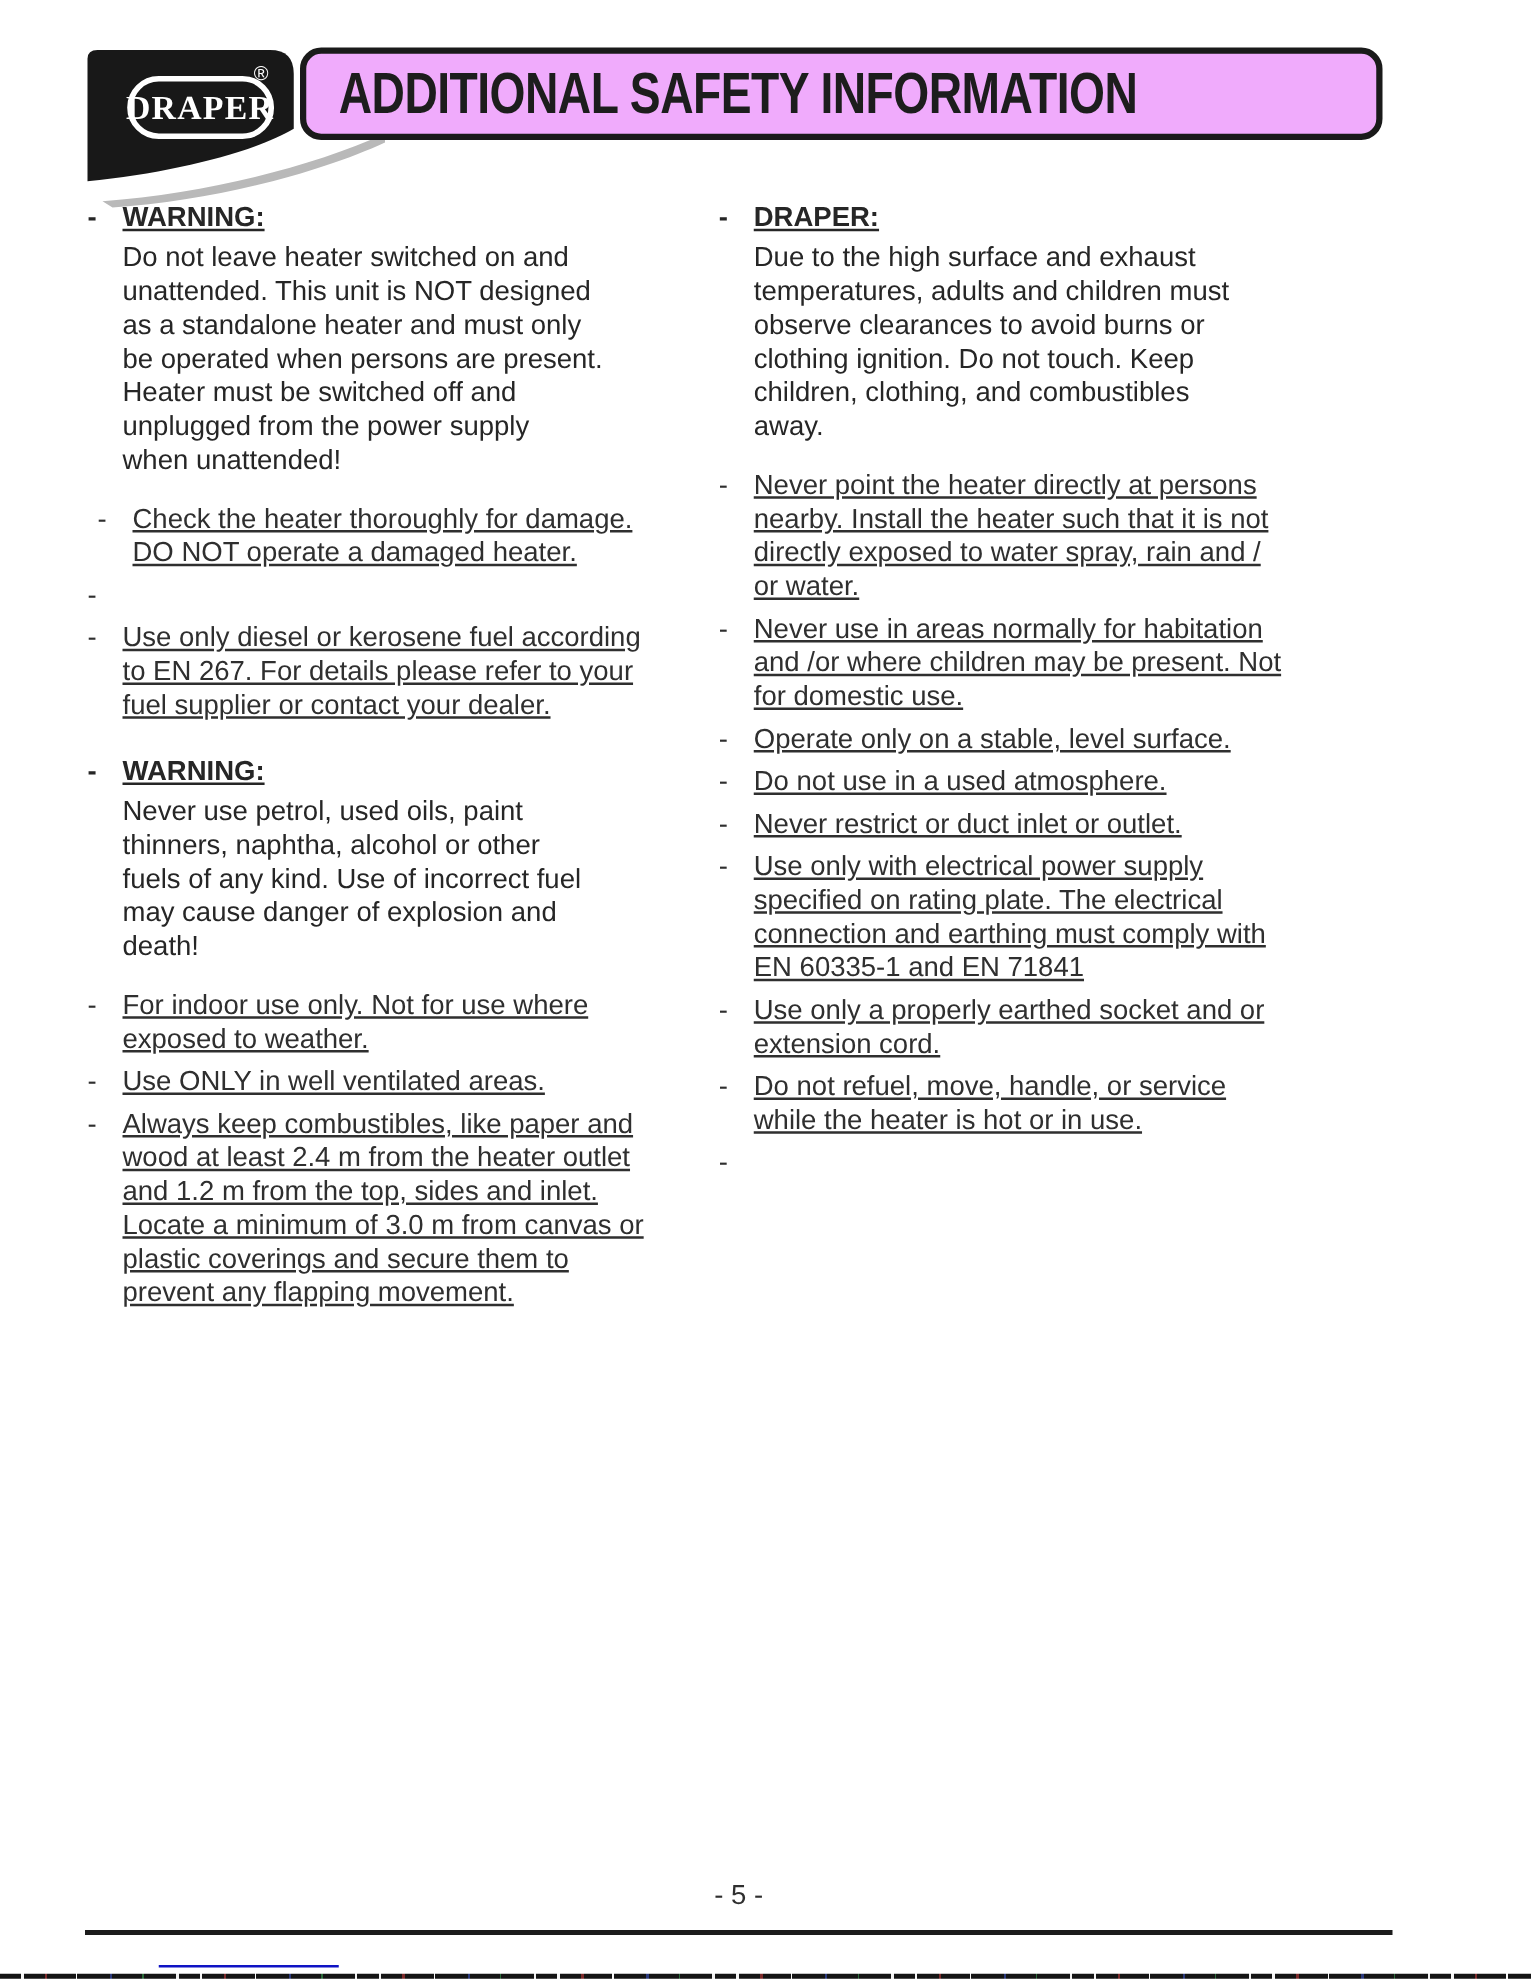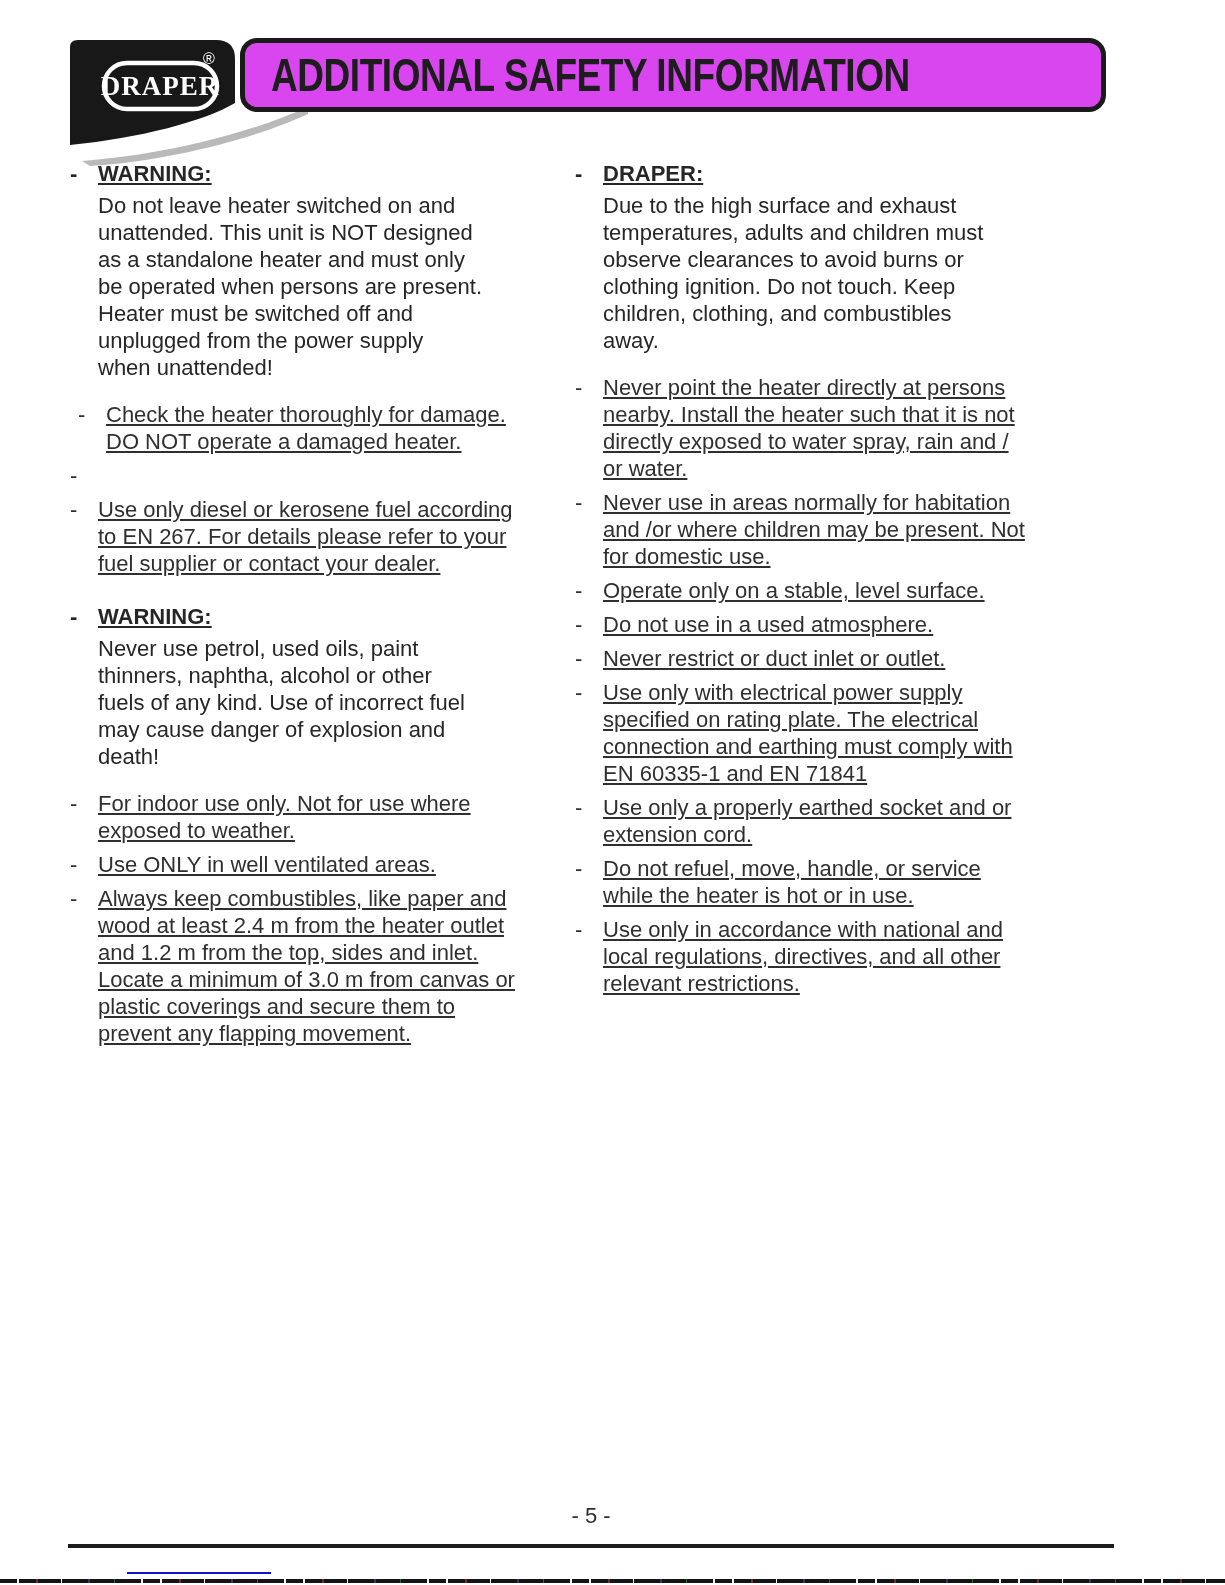--- a/index.html
+++ b/index.html
@@ -13,21 +13,21 @@
   }
 
   
   .logo-wrap { position: absolute; left: 60px; top: 33px; width: 250px; height: 145px; }
   .title-box {
     position: absolute; left: 240px; top: 38px;
     width: 866px; height: 74px;
     border: 5px solid #1a1a1a; border-radius: 17px;
     box-sizing: border-box;
     display: flex; align-items: center;
-    background: #d946ef;
+    background: #f0abfc;
   }
   .title-text {
     display: inline-block;
     margin-left: 26px;
     font-size: 43px; font-weight: 700; color: #1d1d1d;
     letter-spacing: -0.5px;
     transform: scaleX(0.86) scaleY(1.08);
     transform-origin: left center;
     white-space: nowrap;
   }
@@ -230,23 +230,20 @@
     <div class="block">
       <div class="hang-row">
         <span class="dash">-</span>
         <span class="item-text">Do not refuel, move, handle, or service
 while the heater is hot or in use.</span>
       </div>
     </div>
     <div class="block">
       <div class="hang-row">
         <span class="dash">-</span>
-        <span class="item-text">Use only in accordance with national and
-local regulations, directives, and all other
-relevant restrictions.</span>
       </div>
     </div>
   </div>
 
 <div class="page-number">- 5 -</div>
 <div class="footer-rule"></div>
 <div class="blue-mark"></div>
 <div class="scan-noise-line"></div>
 
 </body></html>

